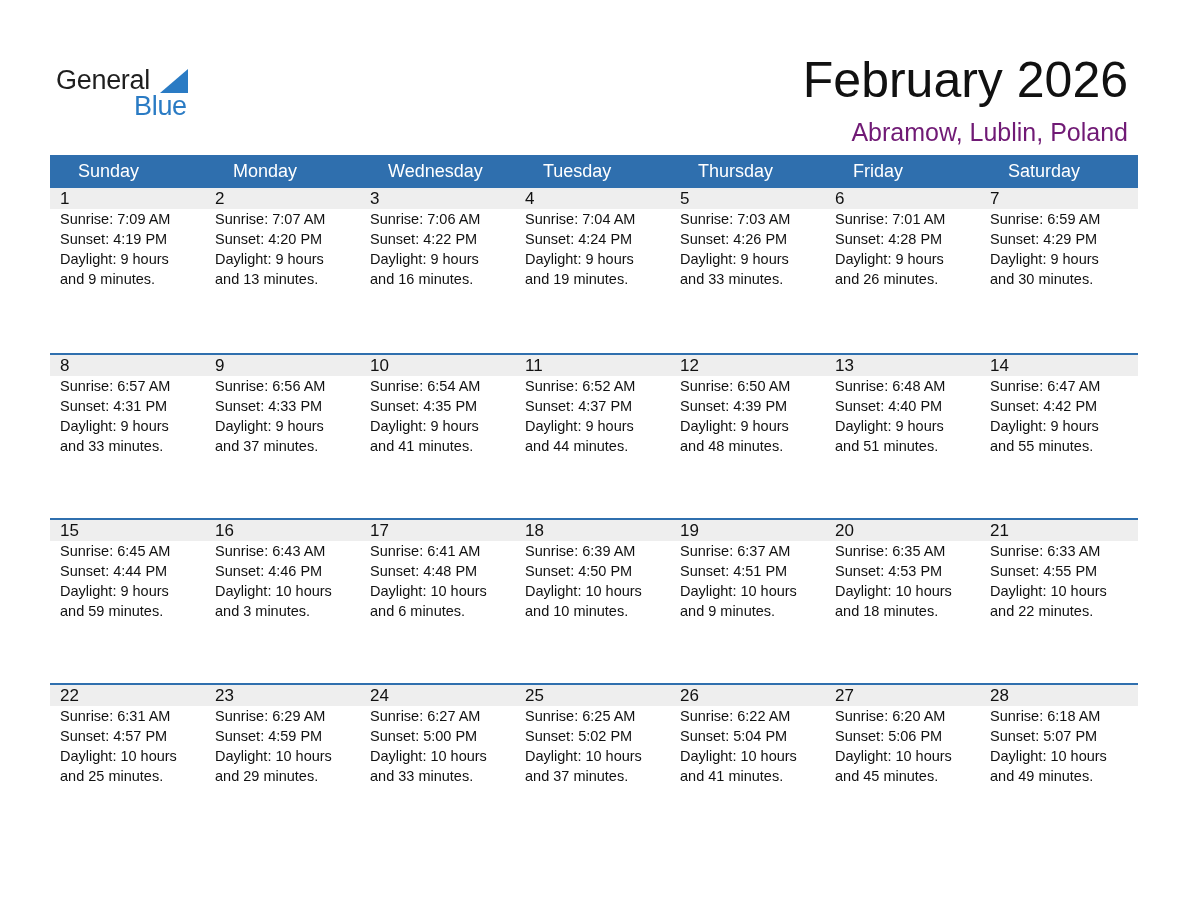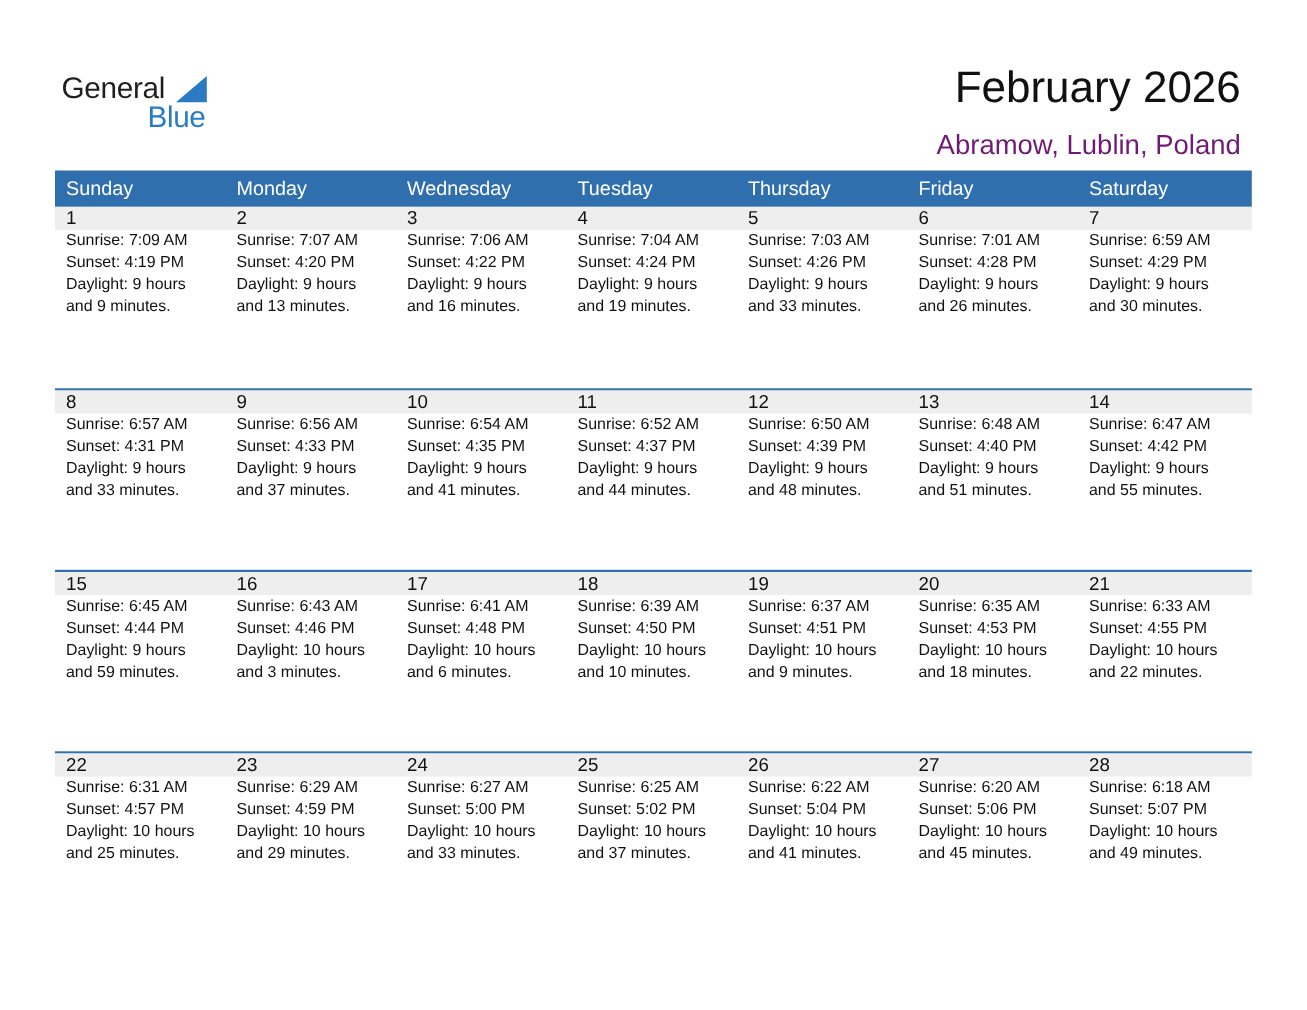--- a/index.html
+++ b/index.html
@@ -5,26 +5,26 @@
   * { box-sizing: border-box; margin: 0; padding: 0; }
   html, body { width: 1188px; height: 918px; background: #ffffff; overflow: hidden; }
   body { position: relative; font-family: "Liberation Sans", "DejaVu Sans", sans-serif; color: #000; }
 
   .logo { position: absolute; left: 56px; top: 64px; width: 150px; height: 56px; }
   .logo-general { position: absolute; left: 0; top: 0; font-size: 27px; color: #1f1f1f; letter-spacing: -0.3px; line-height: 32px; }
   .logo-blue { position: absolute; left: 78px; top: 26px; font-size: 27px; color: #2a7bc4; line-height: 32px; letter-spacing: -0.3px; }
   .logo-tri { position: absolute; left: 104px; top: 5px; width: 0; height: 0;
               border-left: 28px solid transparent; border-bottom: 24px solid #2a7bc4; }
 
-  .title { position: absolute; right: 60px; top: 56px; font-size: 40px; color: #111; line-height: 48px; white-space: nowrap; }
+  .title { position: absolute; right: 60px; top: 56px; font-size: 50px; color: #111; line-height: 48px; white-space: nowrap; }
   .subtitle { position: absolute; right: 60px; top: 116px; font-size: 25px; color: #701a75; line-height: 32px; white-space: nowrap; }
 
   .cal { position: absolute; left: 50px; top: 155px; width: 1088px; }
   .head-row { display: flex; height: 33px; background: #2f6fae; }
-  .head-cell { width: 155px; color: #ffffff; font-size: 18px; line-height: 33px; padding-left: 10px; }
+  .head-cell { width: 155px; color: #ffffff; font-size: 18px; line-height: 33px; padding-left: 28px; }
   .head-cell:last-child { width: 158px; }
 
   .week { position: relative; height: 165px; }
   .week + .week { border-top: 2px solid #2f6fae; }
   .week-band { position: absolute; left: 0; right: 0; top: 0; height: 21px; background: #eeeeee; }
   .days { position: relative; display: flex; }
   .day { width: 155px; padding-left: 10px; }
   .day:last-child { width: 158px; }
   .day-num { font-size: 17px; line-height: 21px; height: 21px; color: #111; }
   .line { font-size: 14.5px; line-height: 20px; color: #111; white-space: nowrap; }

